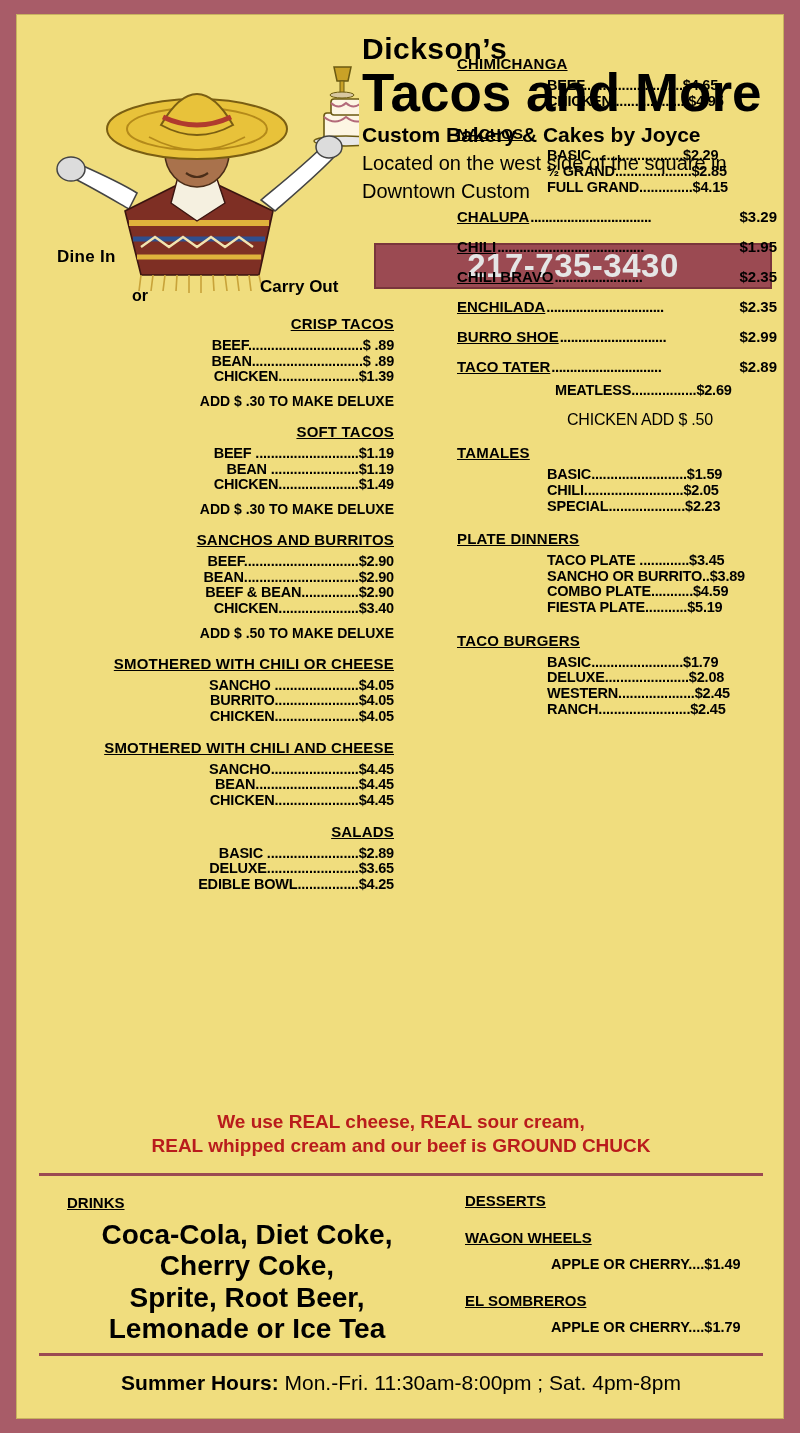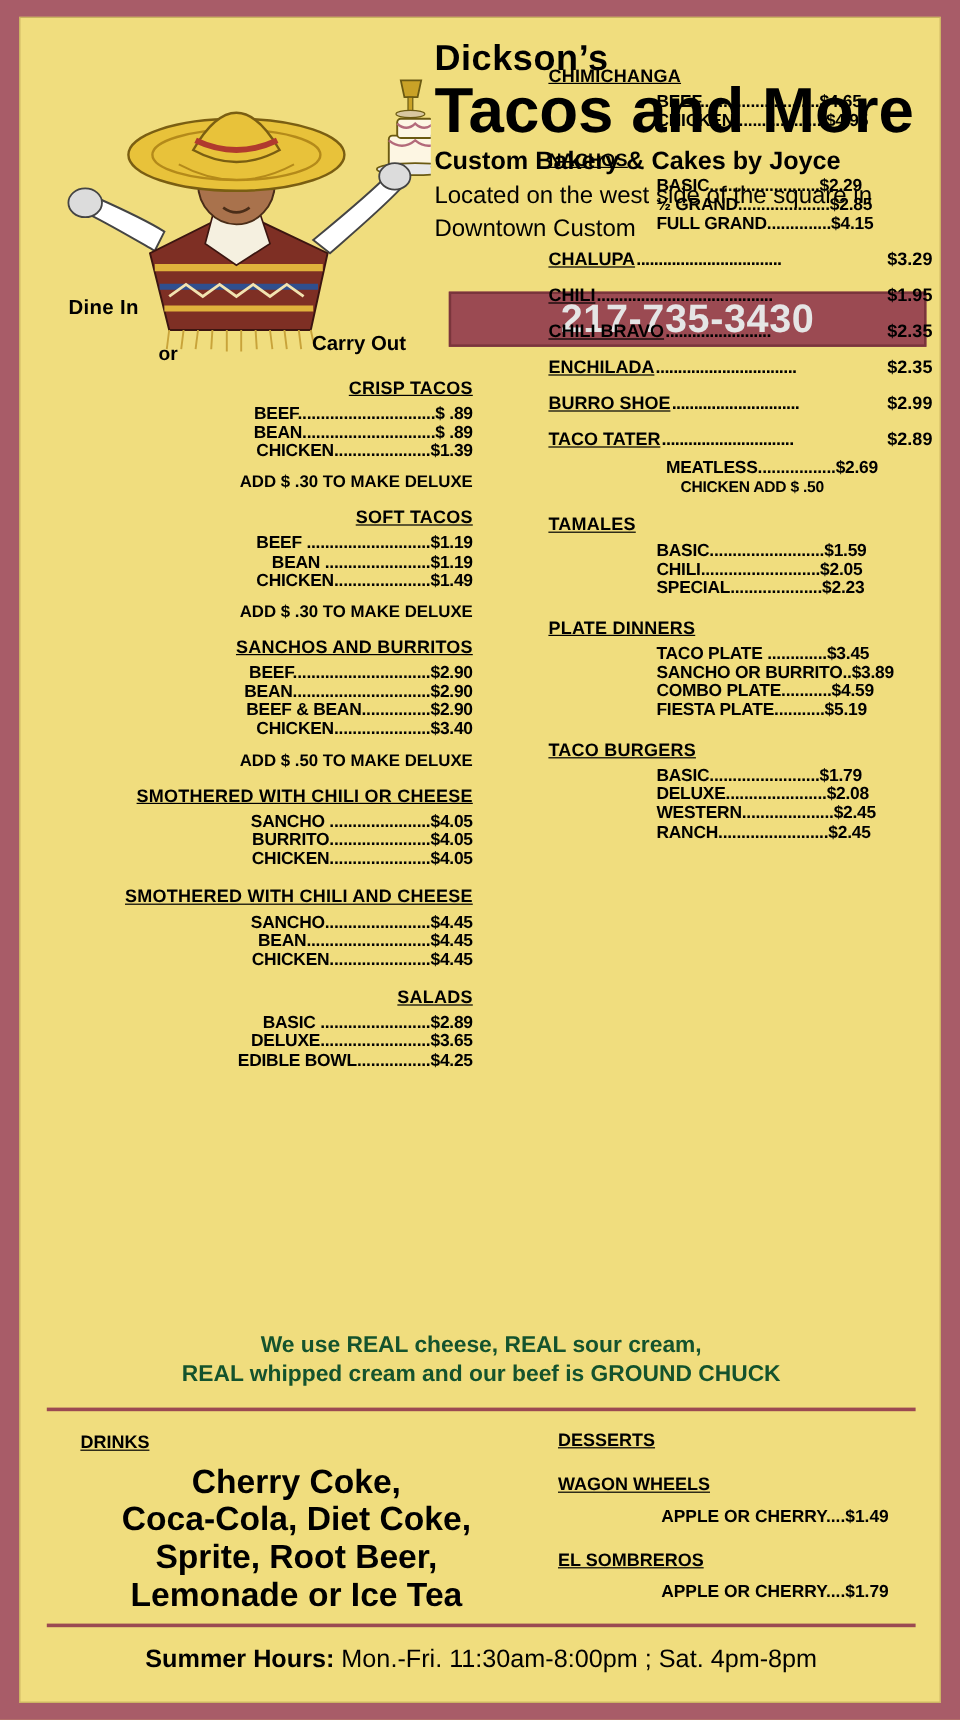--- a/index.html
+++ b/index.html
@@ -129,31 +129,31 @@
     white-space: nowrap;
     margin: 0 1px;
     letter-spacing: -0.5px;
   }
   .r-line .pr { white-space: nowrap; }
   .r-sub {
     font-size: 14.5px; font-weight: bold;
     margin-left: 98px; margin-top: 8px;
   }
   .r-sub2 {
-    font-size: 13px; font-weight: bold;
-    margin-left: 110px; margin-top: 0;
+    font-size: 16px; font-weight: normal;
+    margin-left: 110px; margin-top: 12px;
   }
 
   
   .real-banner {
     position: absolute;
     left: 0; top: 1095px;
     width: 768px;
     text-align: center;
-    color: #14532d;
+    color: #b91c1c;
     font-size: 19px;
     font-weight: bold;
     line-height: 1.25;
   }
 
   
   .divider {
     position: absolute;
     left: 22px; width: 724px;
     height: 3px; background: #9b4a52;
@@ -399,22 +399,22 @@
       <div>We use REAL cheese, REAL sour cream,</div>
       <div>REAL whipped cream and our beef is GROUND CHUCK</div>
     </div>
 
     <div class="divider" style="top:1158px"></div>
 
     <div class="bottom">
       <div class="drinks-block">
         <div class="drinks-title">DRINKS</div>
         <div class="drinks-text">
+          <div>Coca-Cola, Diet Coke,</div>
           <div>Cherry Coke,</div>
-          <div>Coca-Cola, Diet Coke,</div>
           <div>Sprite, Root Beer,</div>
           <div>Lemonade or Ice Tea</div>
         </div>
       </div>
 
       <div class="desserts-block">
         <div class="desserts-title">DESSERTS</div>
         <div class="dess-sub">WAGON WHEELS</div>
         <div class="dess-item">APPLE OR CHERRY....$1.49</div>
         <div class="dess-sub">EL SOMBREROS</div>

